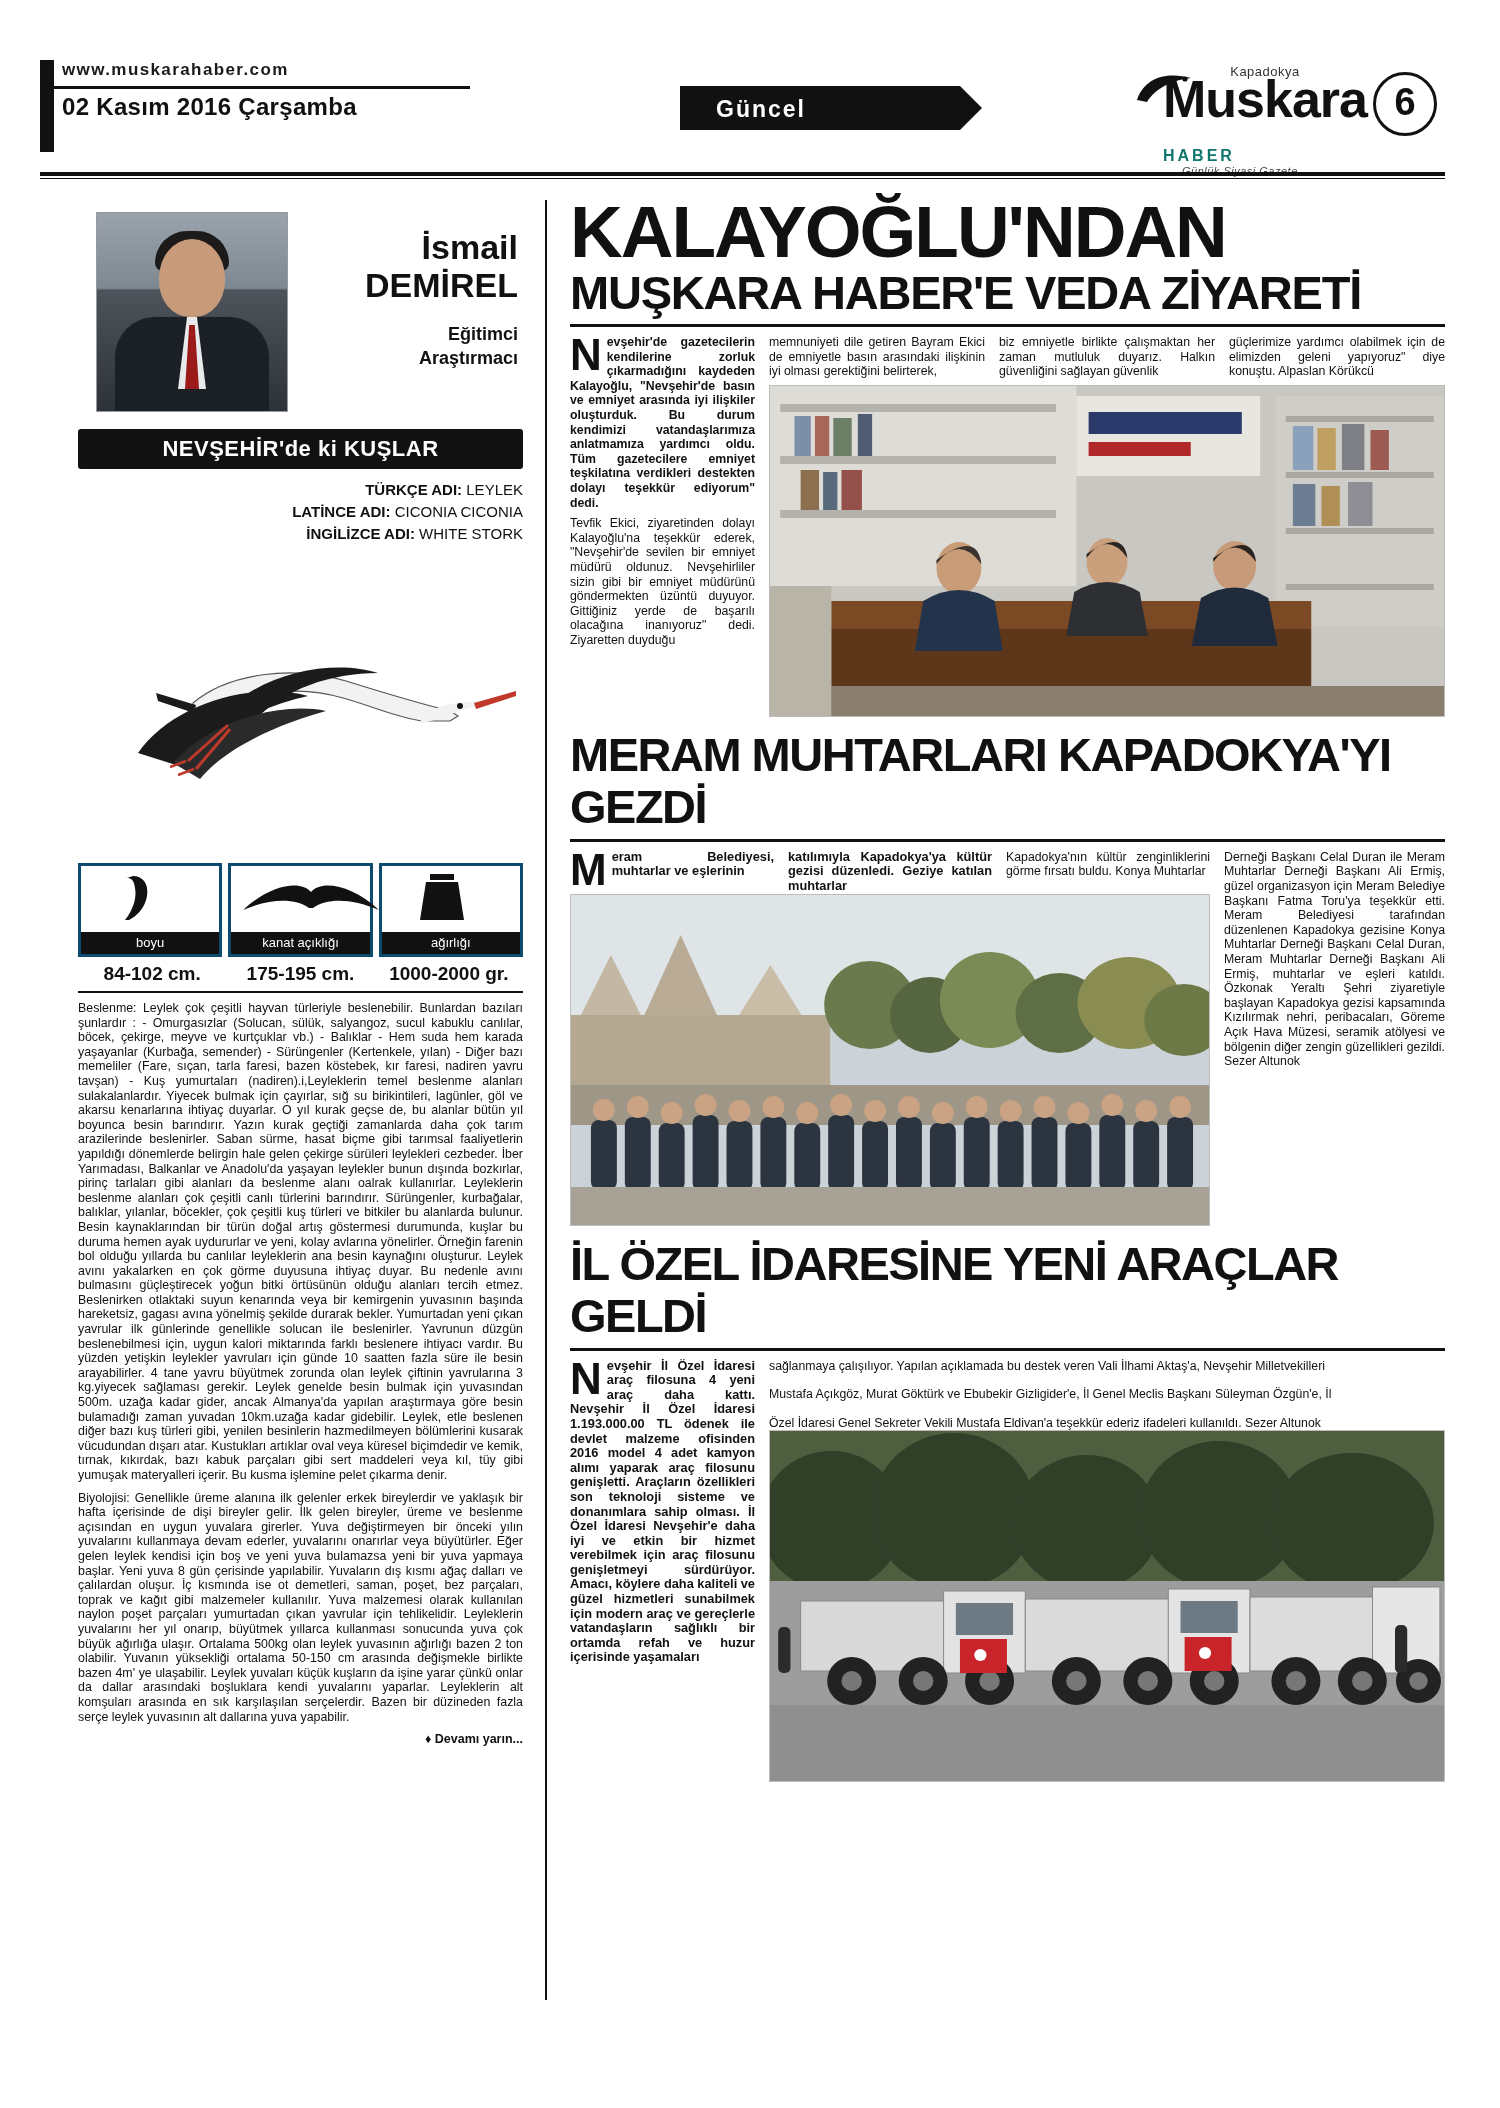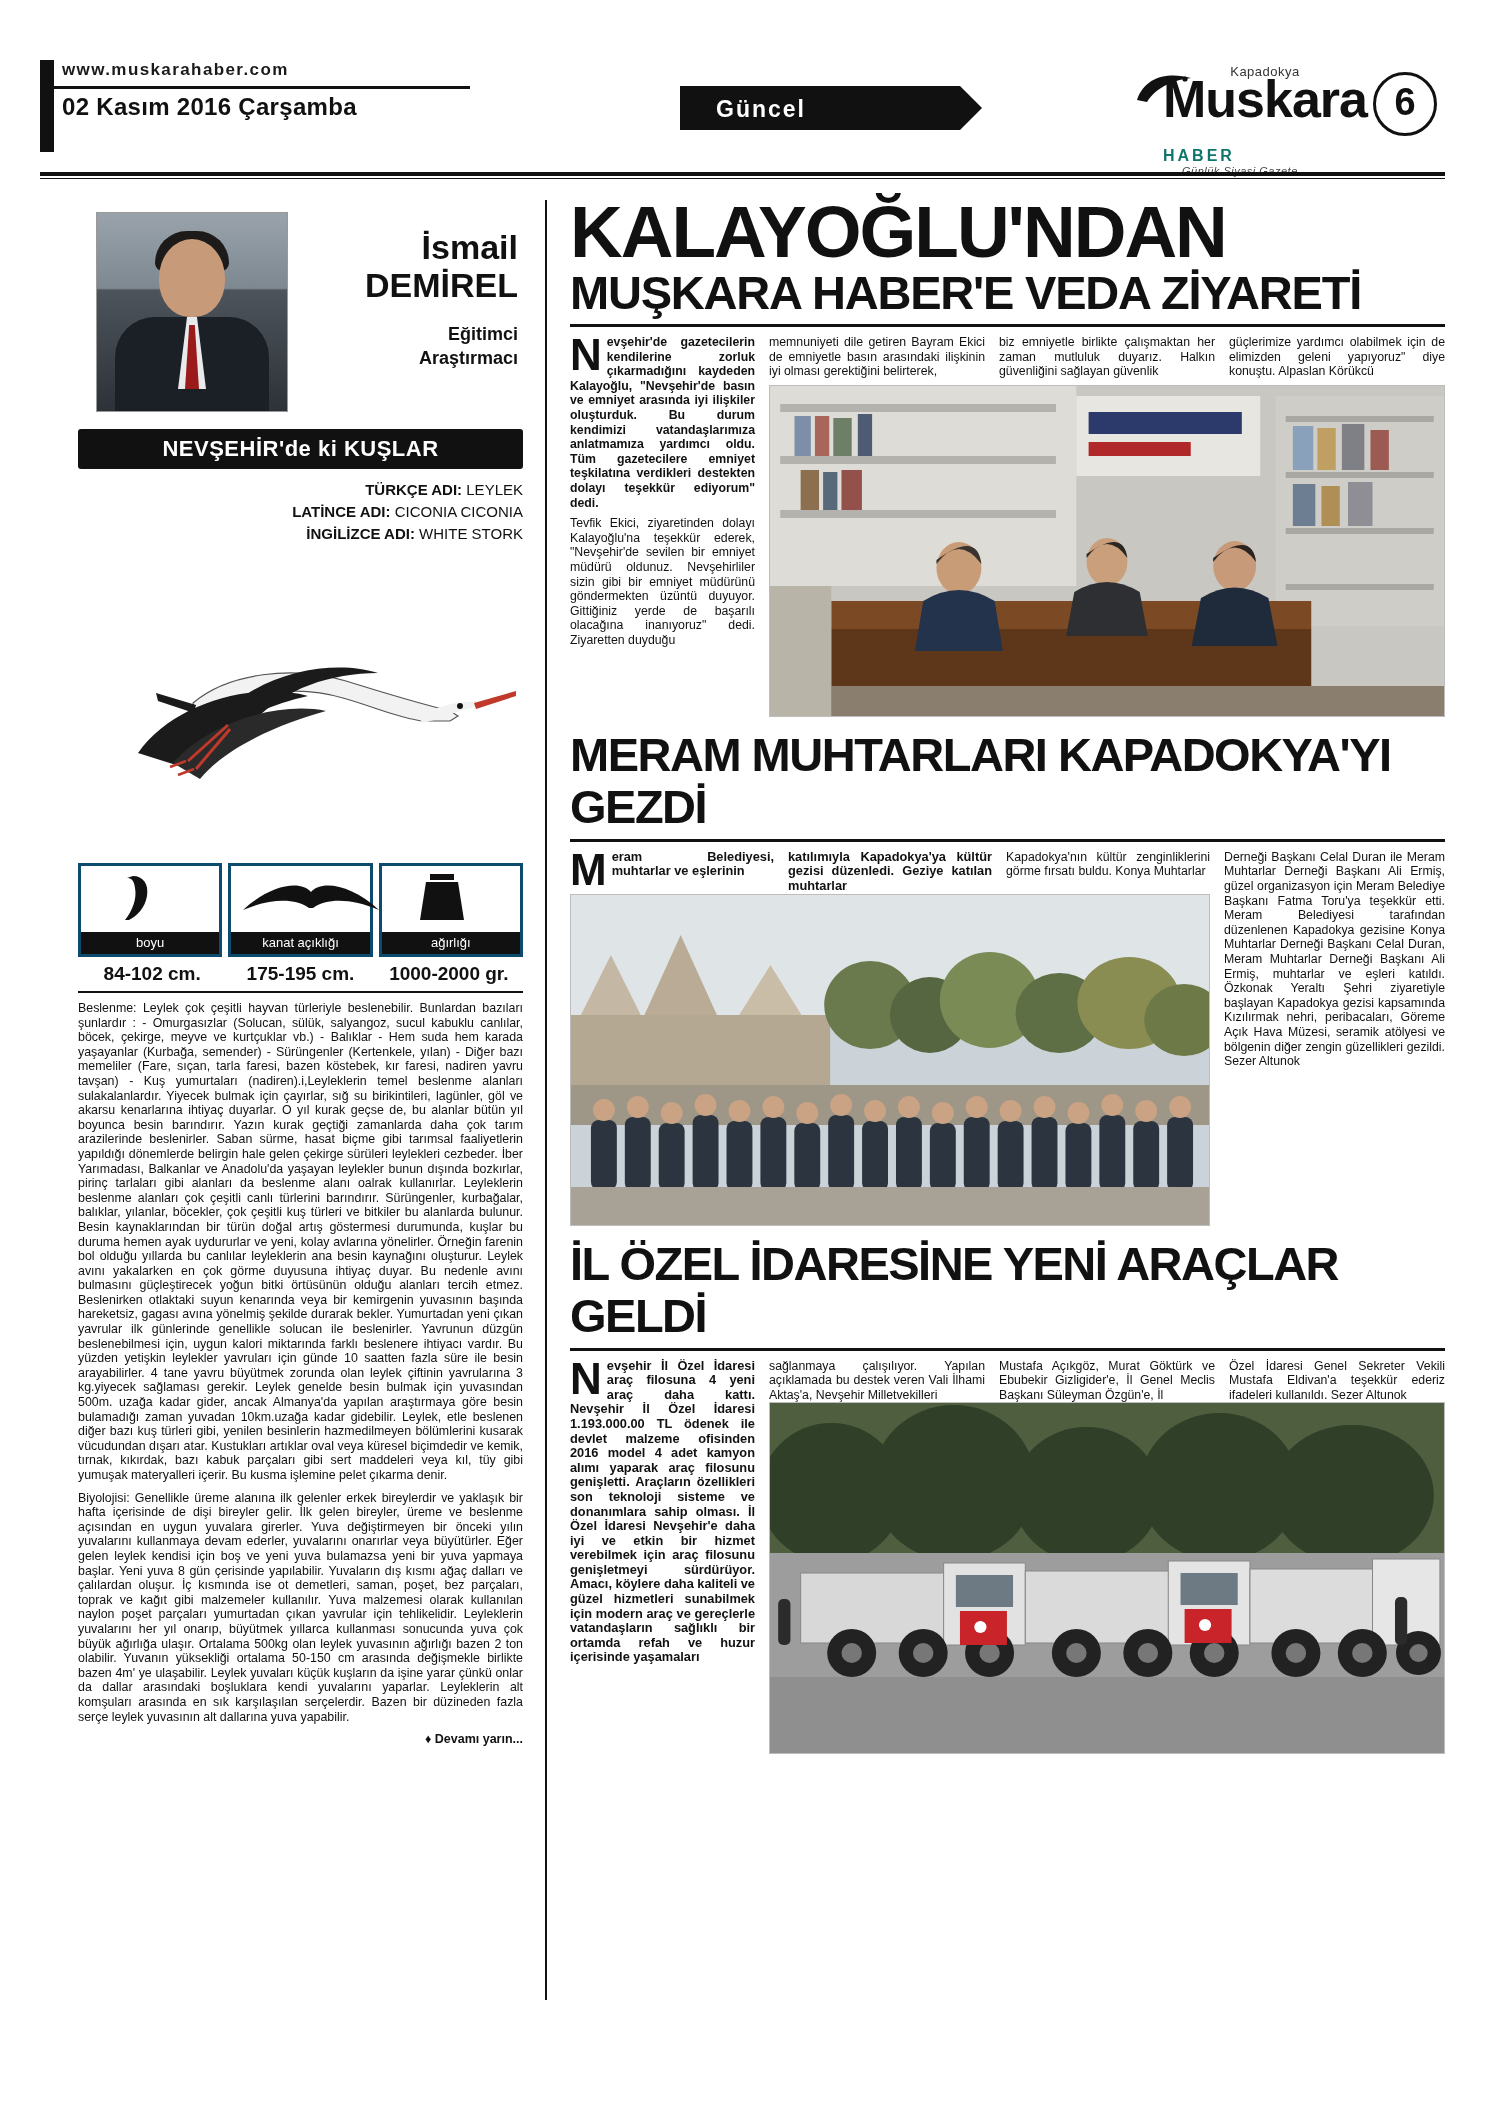--- a/index.html
+++ b/index.html
@@ -472,21 +472,21 @@
     <div>
       <div class="headline3">İL ÖZEL İDARESİNE YENİ ARAÇLAR GELDİ</div>
       <div class="hr-head"></div>
 
       <div class="cols4">
         <div class="col bold" style="flex:0 0 185px;">
           <span class="dropcap">N</span>
           <span>evşehir İl Özel İdaresi araç filosuna 4 yeni araç daha kattı. Nevşehir İl Özel İdaresi 1.193.000.00 TL ödenek ile devlet malzeme ofisinden 2016 model 4 adet kamyon alımı yaparak araç filosunu genişletti. Araçların özellikleri son teknoloji sisteme ve donanımlara sahip olması. İl Özel İdaresi Nevşehir'e daha iyi ve etkin bir hizmet verebilmek için araç filosunu genişletmeyi sürdürüyor. Amacı, köylere daha kaliteli ve güzel hizmetleri sunabilmek için modern araç ve gereçlerle vatandaşların sağlıklı bir ortamda refah ve huzur içerisinde yaşamaları</span>
         </div>
         <div style="flex:1;">
-          <div class="cols4" style="margin-top:0;">
+          <div class="cols4" style="margin-top:0;flex-direction:column;">
             <div class="col">sağlanmaya çalışılıyor. Yapılan açıklamada bu destek veren Vali İlhami Aktaş'a, Nevşehir Milletvekilleri</div>
             <div class="col">Mustafa Açıkgöz, Murat Göktürk ve Ebubekir Gizligider'e, İl Genel Meclis Başkanı Süleyman Özgün'e, İl</div>
             <div class="col">Özel İdaresi Genel Sekreter Vekili Mustafa Eldivan'a teşekkür ederiz ifadeleri kullanıldı. Sezer Altunok</div>
           </div>
           <div class="photo ph3">
             <svg viewBox="0 0 660 350" width="100%" height="100%" preserveAspectRatio="none">
               <rect width="660" height="350" fill="#b9b9b9"></rect>
               <rect width="660" height="150" fill="#4e5e3e"></rect>
 
               <g fill="#2f3f28">

